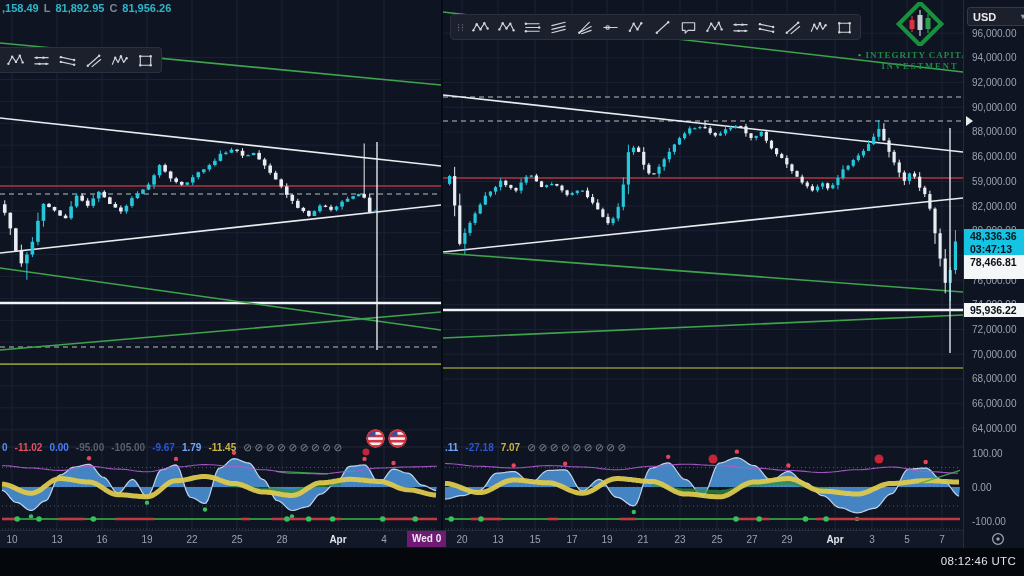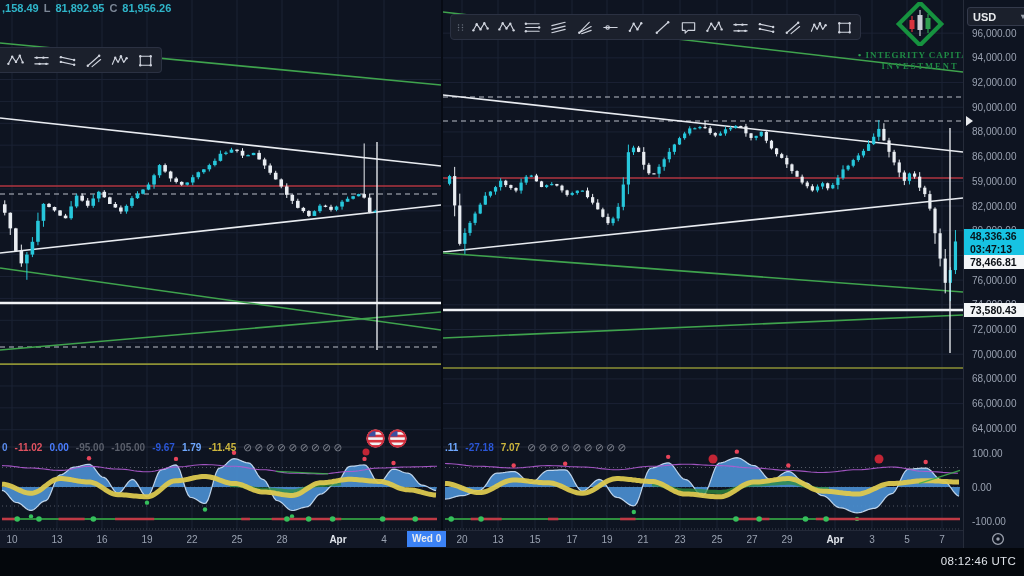--- a/index.html
+++ b/index.html
@@ -12,34 +12,34 @@
   .toolbar{position:absolute;display:flex;align-items:center;background:#1b202c;border:1px solid #2b3142;
            border-radius:4px;padding:1px 3px;gap:1px;z-index:7;}
   .toolbar.flushleft{border-left:none;border-radius:0 4px 4px 0;}
   .tbtn{width:25px;height:22px;display:flex;align-items:center;justify-content:center;border-radius:3px;}
   .tbtn.handle{width:13px;}
   .indrow{position:absolute;top:441px;font-size:10px;font-weight:700;display:flex;gap:7px;align-items:center;z-index:6;white-space:nowrap;}
   .muted{color:#7e828d;letter-spacing:2.5px;font-size:10.5px;font-weight:400;}
   .timebar{position:absolute;left:0;top:530px;width:1024px;height:18px;background:#121827;border-top:1px solid #232938;z-index:3;}
   .tlabel{position:absolute;top:534px;font-size:10px;color:#9aa2b1;transform:translateX(-50%);z-index:4;}
   .tlabel.month{color:#e0e4eb;font-weight:700;}
-  .datebox{position:absolute;left:407px;top:531px;width:34px;height:16px;background:#3b82f6;color:#e9ebee;
+  .datebox{position:absolute;left:407px;top:531px;width:34px;height:16px;background:#701a75;color:#e9ebee;
            font-size:10px;font-weight:700;line-height:16px;padding-left:5px;overflow:hidden;white-space:nowrap;z-index:5;}
   .blackbar{position:absolute;left:0;top:548px;width:1024px;height:28px;background:#04070c;z-index:8;}
   .clock{position:absolute;right:8px;top:7px;font-size:11.5px;color:#e0e4ea;letter-spacing:.3px;padding-left:28px;}
   .axiscol{position:absolute;left:963px;top:0;width:61px;height:548px;background:#0e1421;border-left:1px solid #262c3a;z-index:6;}
   .plabel{position:absolute;left:8px;font-size:10px;color:#9aa2b1;white-space:nowrap;}
   .usd{position:absolute;left:3px;top:7px;width:52px;height:17px;background:#1b202c;border:1px solid #343a4b;border-radius:3px;
        color:#e8eaed;font-size:11px;font-weight:700;display:flex;align-items:center;justify-content:space-between;padding:0 5px;}
   .usd .caret{color:#9aa0ac;font-size:8px;}
   .axismark{position:absolute;left:2px;top:116px;width:0;height:0;border-top:5px solid transparent;
             border-bottom:5px solid transparent;border-left:7px solid #e8eaed;}
   .tag{position:absolute;left:0;width:61px;box-sizing:border-box;padding-left:6px;z-index:3;}
   .tag-cyan{top:229px;height:26px;background:#17c3e3;color:#06141b;font-size:10.5px;font-weight:700;line-height:12.5px;padding-top:1px;}
-  .tag-white{top:255px;height:14px;background:#f4f6f8;color:#0c1016;font-size:10.5px;font-weight:700;line-height:14px;}
+  .tag-white{top:255px;height:24px;background:#f4f6f8;color:#0c1016;font-size:10.5px;font-weight:700;line-height:14px;}
   .tag-level{top:303px;height:14px;background:#f4f6f8;color:#0c1016;font-size:10.5px;font-weight:700;line-height:14px;}
   .gear{position:absolute;left:26px;top:531px;width:16px;height:16px;}
   .logo{position:absolute;left:858px;top:2px;width:124px;text-align:center;z-index:5;}
   .logoline1{font-family:"Liberation Serif",serif;color:#1f8a45;font-size:9px;font-weight:700;letter-spacing:1px;white-space:nowrap;}
   .logoline2{font-family:"Liberation Serif",serif;color:#1f8a45;font-size:8.5px;font-weight:700;letter-spacing:2px;margin-top:1px;}
   .logobullet{color:#2aa24f;}
 </style>
 </head>
 <body>
 
@@ -846,21 +846,21 @@
       <div class="plabel" style="top: 348.702px;">70,000.00</div>
       <div class="plabel" style="top: 373.397px;">68,000.00</div>
       <div class="plabel" style="top: 398.092px;">66,000.00</div>
       <div class="plabel" style="top: 422.788px;">64,000.00</div>
       <div class="tag tag-cyan">
 
       <div>48,336.36</div>
       <div>03:47:13</div>
     </div>
     <div class="tag tag-white">78,466.81</div>
-    <div class="tag tag-level">73,580.43</div>
+    <div class="tag tag-level">95,936.22</div>
     <svg class="gear" viewBox="0 0 16 16">
       <circle cx="8" cy="8" r="5.4" fill="none" stroke="#9aa0ad" stroke-width="1.3"></circle>
       <circle cx="8" cy="8" r="1.7" fill="#9aa0ad"></circle>
     </svg>
   <div class="plabel" style="top: 447.5px;">100.00</div>
       <div class="plabel" style="top: 481.5px;">0.00</div>
       <div class="plabel" style="top: 515.5px;">-100.00</div>
     </div>
 
   <div class="blackbar">

